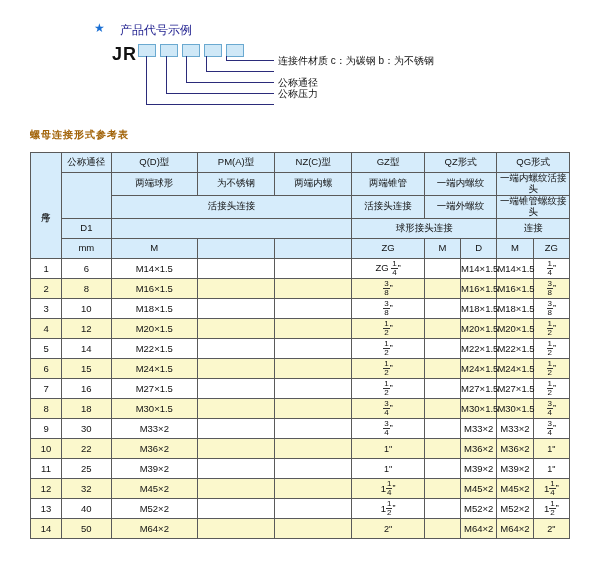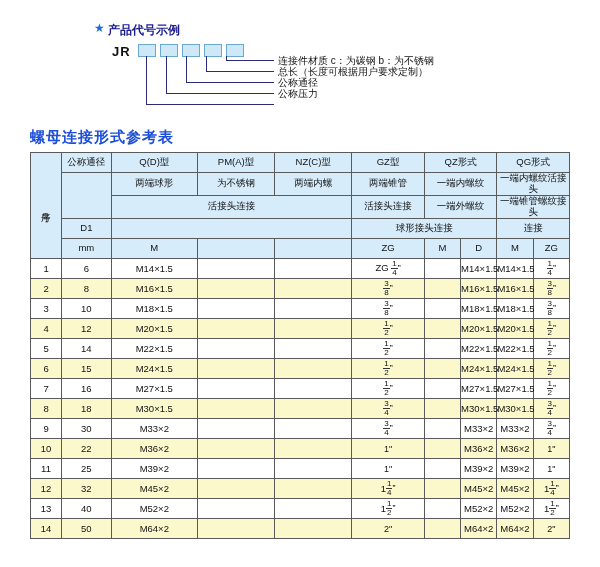--- a/index.html
+++ b/index.html
@@ -8,49 +8,49 @@
     background:#ffffff;
     font-family:"Liberation Sans","DejaVu Sans",sans-serif;
     color:#111;
     position:relative;
     overflow:hidden;
   }
 
   
   .diagram{position:relative;height:118px;}
   .diag-title{
-    position:absolute;left:108px;top:22px;
-    font-size:12px;font-weight:bold;color:#1a1a8c;
+    position:absolute;left:120px;top:22px;
+    font-size:12px;font-weight:normal;color:#1a1a8c;
     white-space:nowrap;
     text-align:center;
   }
   .star{
     position:absolute;left:94px;top:22px;
     font-size:12px;color:#1a6fd4;line-height:1;
   }
   .jr{
     position:absolute;left:112px;top:44px;
-    font-size:13px;font-weight:bold;letter-spacing:1px;
+    font-size:18px;font-weight:bold;letter-spacing:1px;
   }
   .boxes{position:absolute;left:138px;top:44px;display:flex;gap:4px;}
   .boxes span{
     display:block;width:16px;height:11px;
     background:#cfe8f7;border:1px solid #6aa9d0;
   }
   
   .vline{position:absolute;width:1px;background:#2b2b7a;}
   .hline{position:absolute;height:1px;background:#2b2b7a;}
   .leg{
     position:absolute;font-size:10px;white-space:nowrap;color:#111;
   }
 
   
   .section-title{
     position:absolute;left:30px;top:128px;
-    font-size:15px;font-weight:bold;color:#1d4ed8;
+    font-size:10px;font-weight:bold;color:#a16207;
     letter-spacing:1px;
   }
 
   
   table{
     position:absolute;left:30px;top:152px;
     border-collapse:collapse;
     width:540px;
     font-size:9.5px;
     table-layout:fixed;
@@ -114,21 +114,20 @@
   <span class="vline" style="left:206px;top:56px;height:16px;"></span>
   <span class="vline" style="left:226px;top:56px;height:5px;"></span>
 
   <span class="hline" style="left:226px;top:60px;width:48px;"></span>
   <span class="hline" style="left:206px;top:71px;width:68px;"></span>
   <span class="hline" style="left:186px;top:82px;width:88px;"></span>
   <span class="hline" style="left:166px;top:93px;width:108px;"></span>
   <span class="hline" style="left:146px;top:104px;width:128px;"></span>
 
   <span class="leg" style="left:278px;top:54px;">连接件材质  c：为碳钢  b：为不锈钢</span>
-  <span class="leg" style="left:278px;top:65px;">总长（长度可根据用户要求定制）</span>
   <span class="leg" style="left:278px;top:76px;">公称通径</span>
   <span class="leg" style="left:278px;top:87px;">公称压力</span>
 </div>
 
 <div class="section-title">螺母连接形式参考表</div>
 
 <table>
   <thead>
     <tr>
       <td class="seq" rowspan="5"><span class="vtext">序号</span></td>

